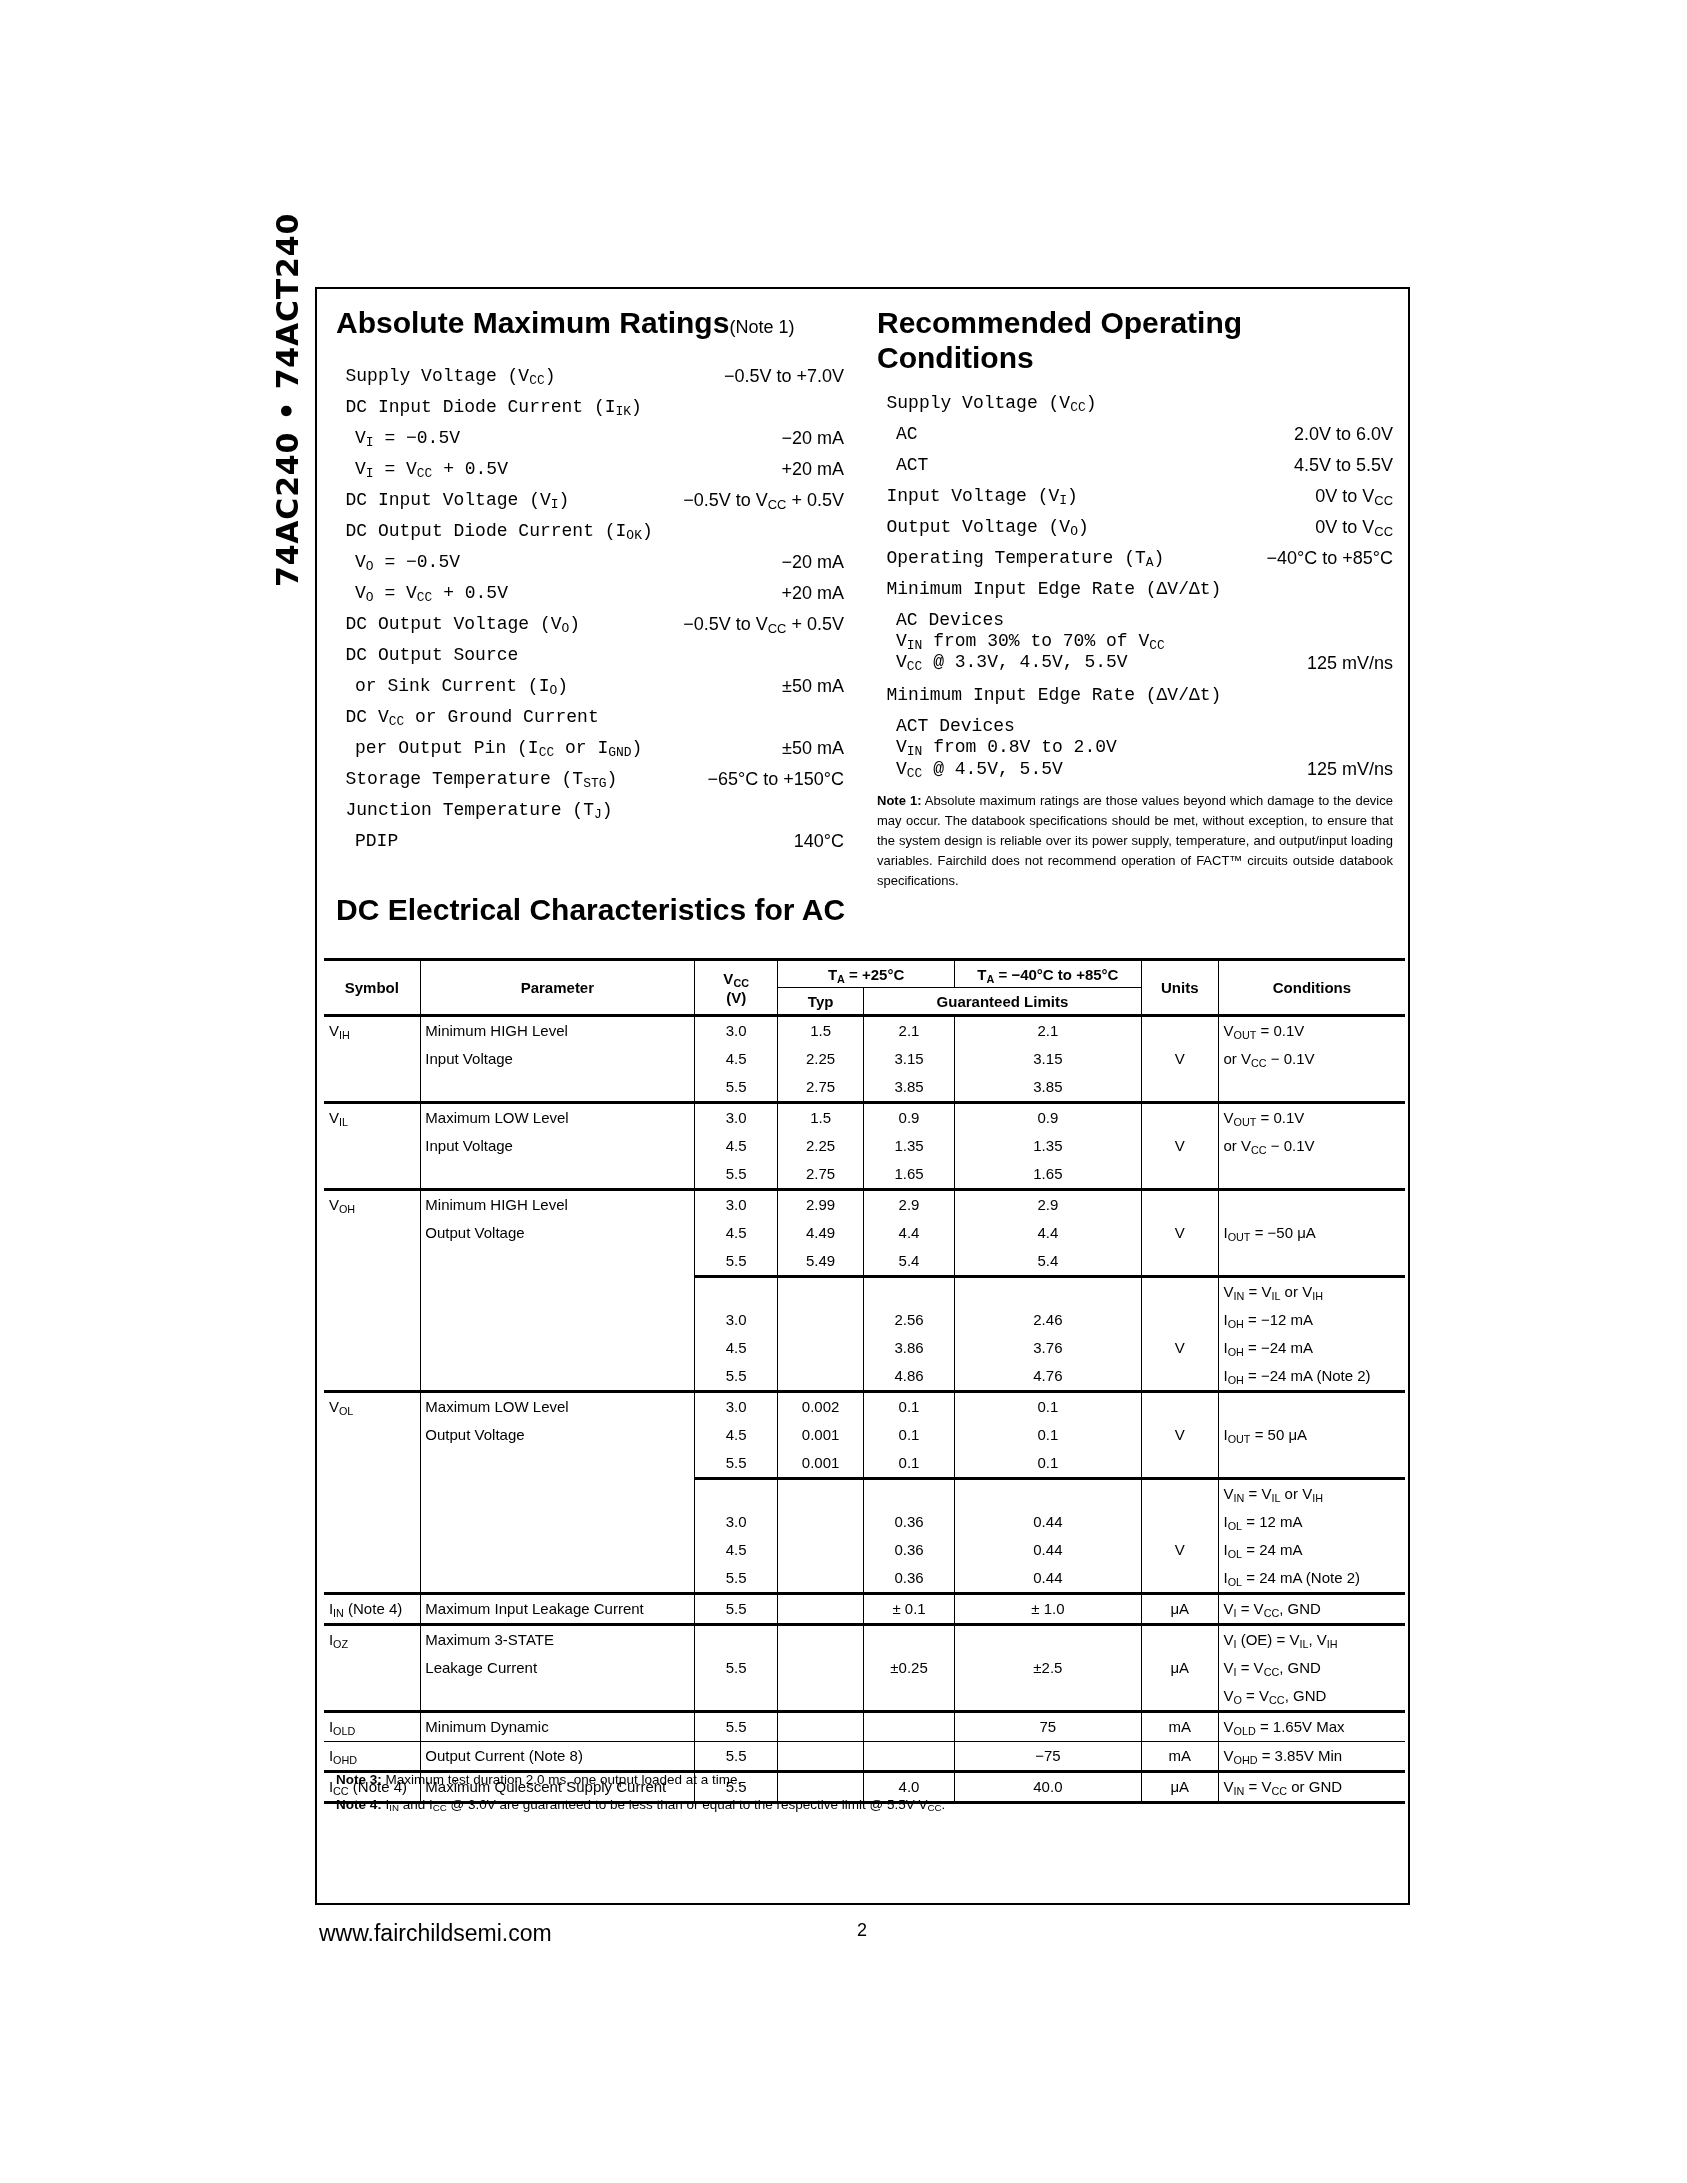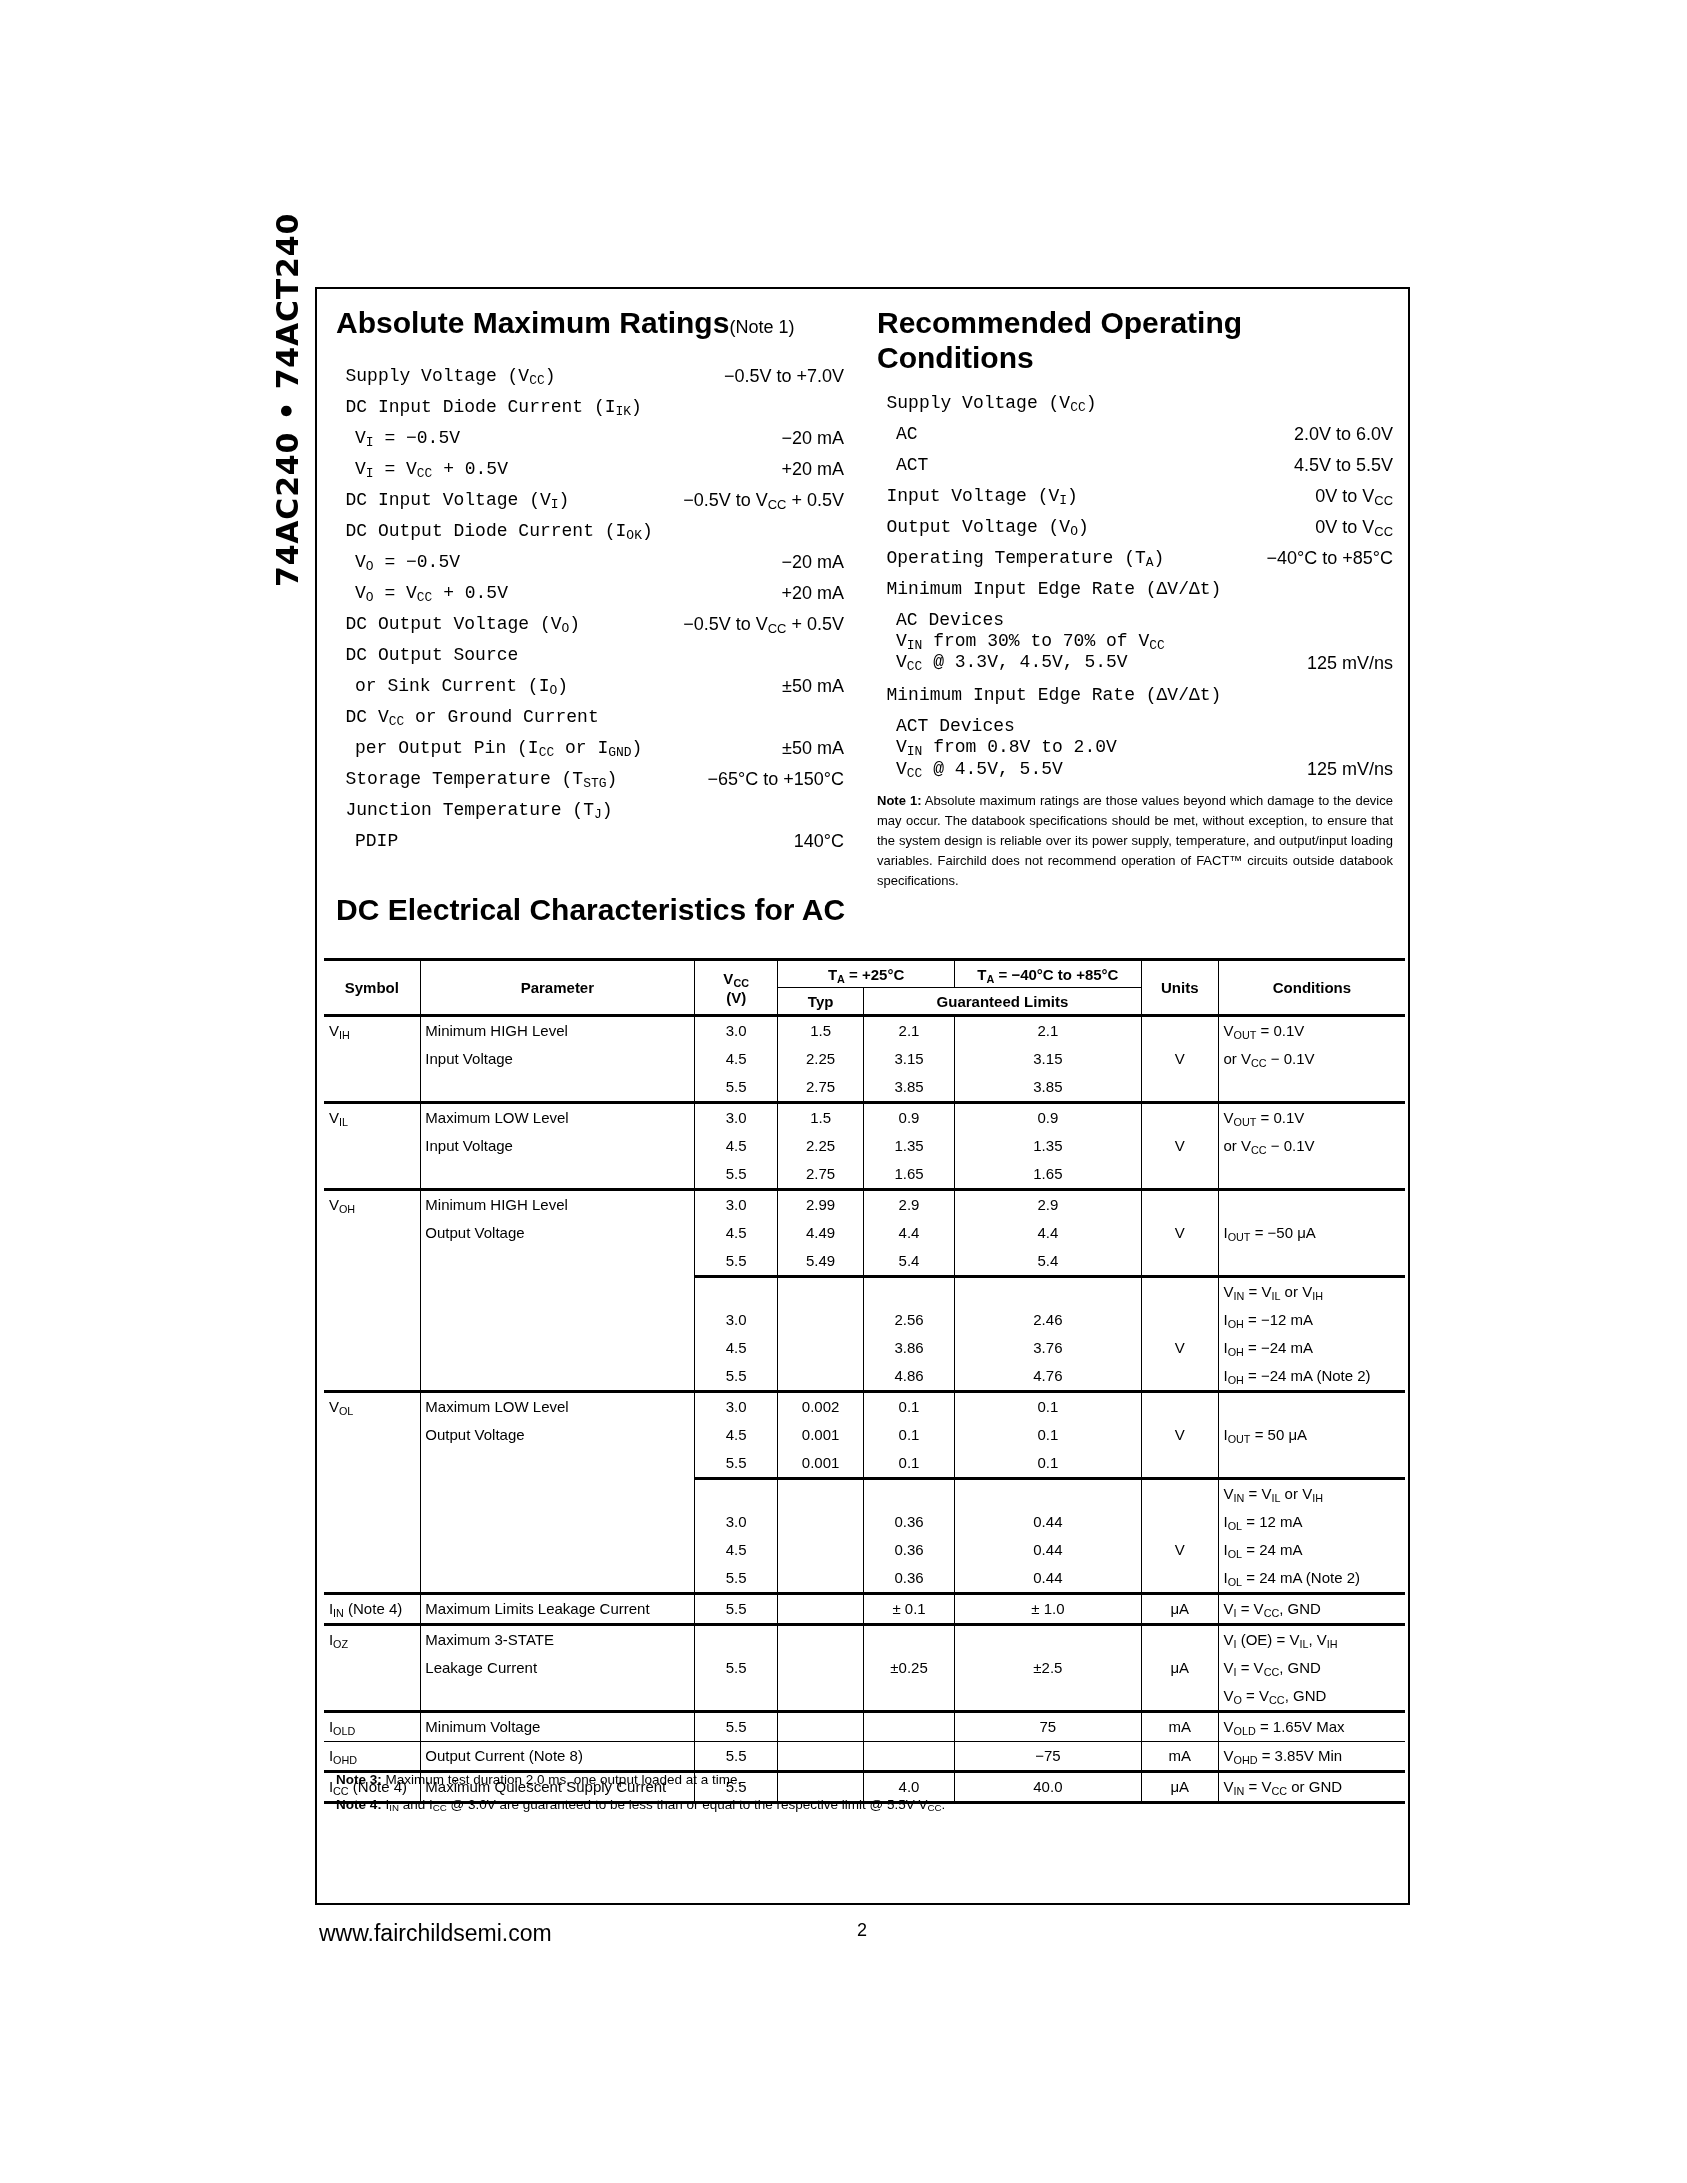--- a/index.html
+++ b/index.html
@@ -242,41 +242,41 @@
         <tr class="sub">
           <td class="c subline"><br>3.0<br>4.5<br>5.5</td>
           <td class="c subline"></td>
           <td class="c subline"><br>0.36<br>0.36<br>0.36</td>
           <td class="c subline"><br>0.44<br>0.44<br>0.44</td>
           <td class="c subline"><br><br>V</td>
           <td class="subline">V<sub>IN</sub> = V<sub>IL</sub> or V<sub>IH</sub><br>I<sub>OL</sub> = 12 mA<br>I<sub>OL</sub> = 24 mA<br>I<sub>OL</sub> = 24 mA (Note 2)</td>
         </tr>
         <tr class="grp">
           <td rowspan="1">I<sub>IN</sub> (Note 4)</td>
-          <td rowspan="1">Maximum Limits Leakage Current</td>
+          <td rowspan="1">Maximum Input Leakage Current</td>
           <td class="c">5.5</td>
           <td class="c"></td>
           <td class="c">± 0.1</td>
           <td class="c">± 1.0</td>
           <td class="c">μA</td>
           <td>V<sub>I</sub> = V<sub>CC</sub>, GND</td>
         </tr>
         <tr class="grp">
           <td rowspan="1">I<sub>OZ</sub></td>
           <td rowspan="1">Maximum 3-STATE<br>Leakage Current</td>
           <td class="c"><br>5.5</td>
           <td class="c"></td>
           <td class="c"><br>±0.25</td>
           <td class="c"><br>±2.5</td>
           <td class="c"><br>μA</td>
           <td>V<sub>I</sub> (OE) = V<sub>IL</sub>, V<sub>IH</sub><br>V<sub>I</sub> = V<sub>CC</sub>, GND<br>V<sub>O</sub> = V<sub>CC</sub>, GND</td>
         </tr>
         <tr class="grp">
           <td rowspan="1">I<sub>OLD</sub></td>
-          <td rowspan="1">Minimum Voltage</td>
+          <td rowspan="1">Minimum Dynamic</td>
           <td class="c">5.5</td>
           <td class="c"></td>
           <td class="c"></td>
           <td class="c">75</td>
           <td class="c">mA</td>
           <td>V<sub>OLD</sub> = 1.65V Max</td>
         </tr>
         <tr class="thin">
           <td rowspan="1">I<sub>OHD</sub></td>
           <td rowspan="1">Output Current (Note 8)</td>

